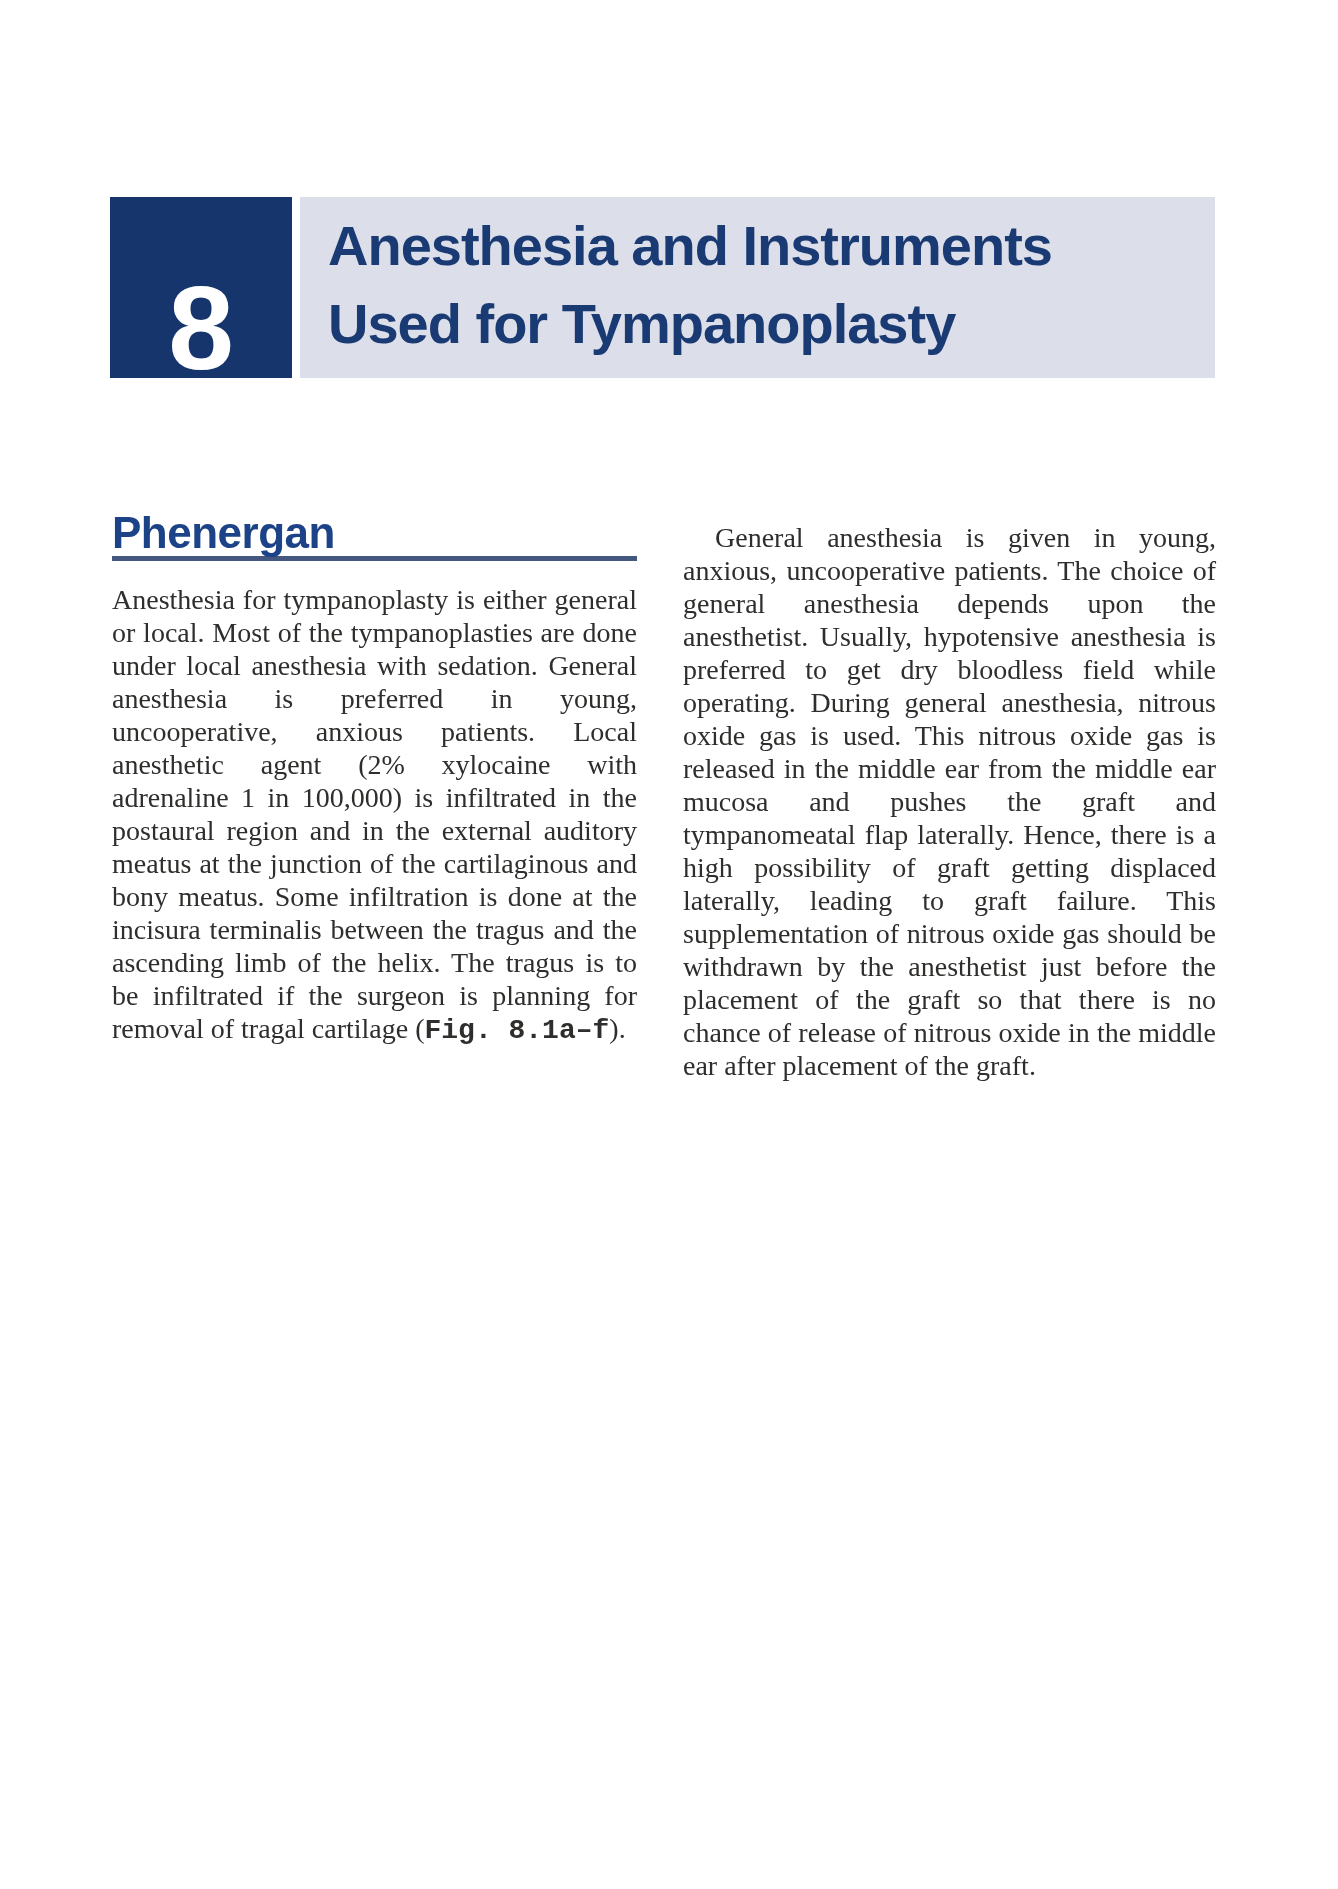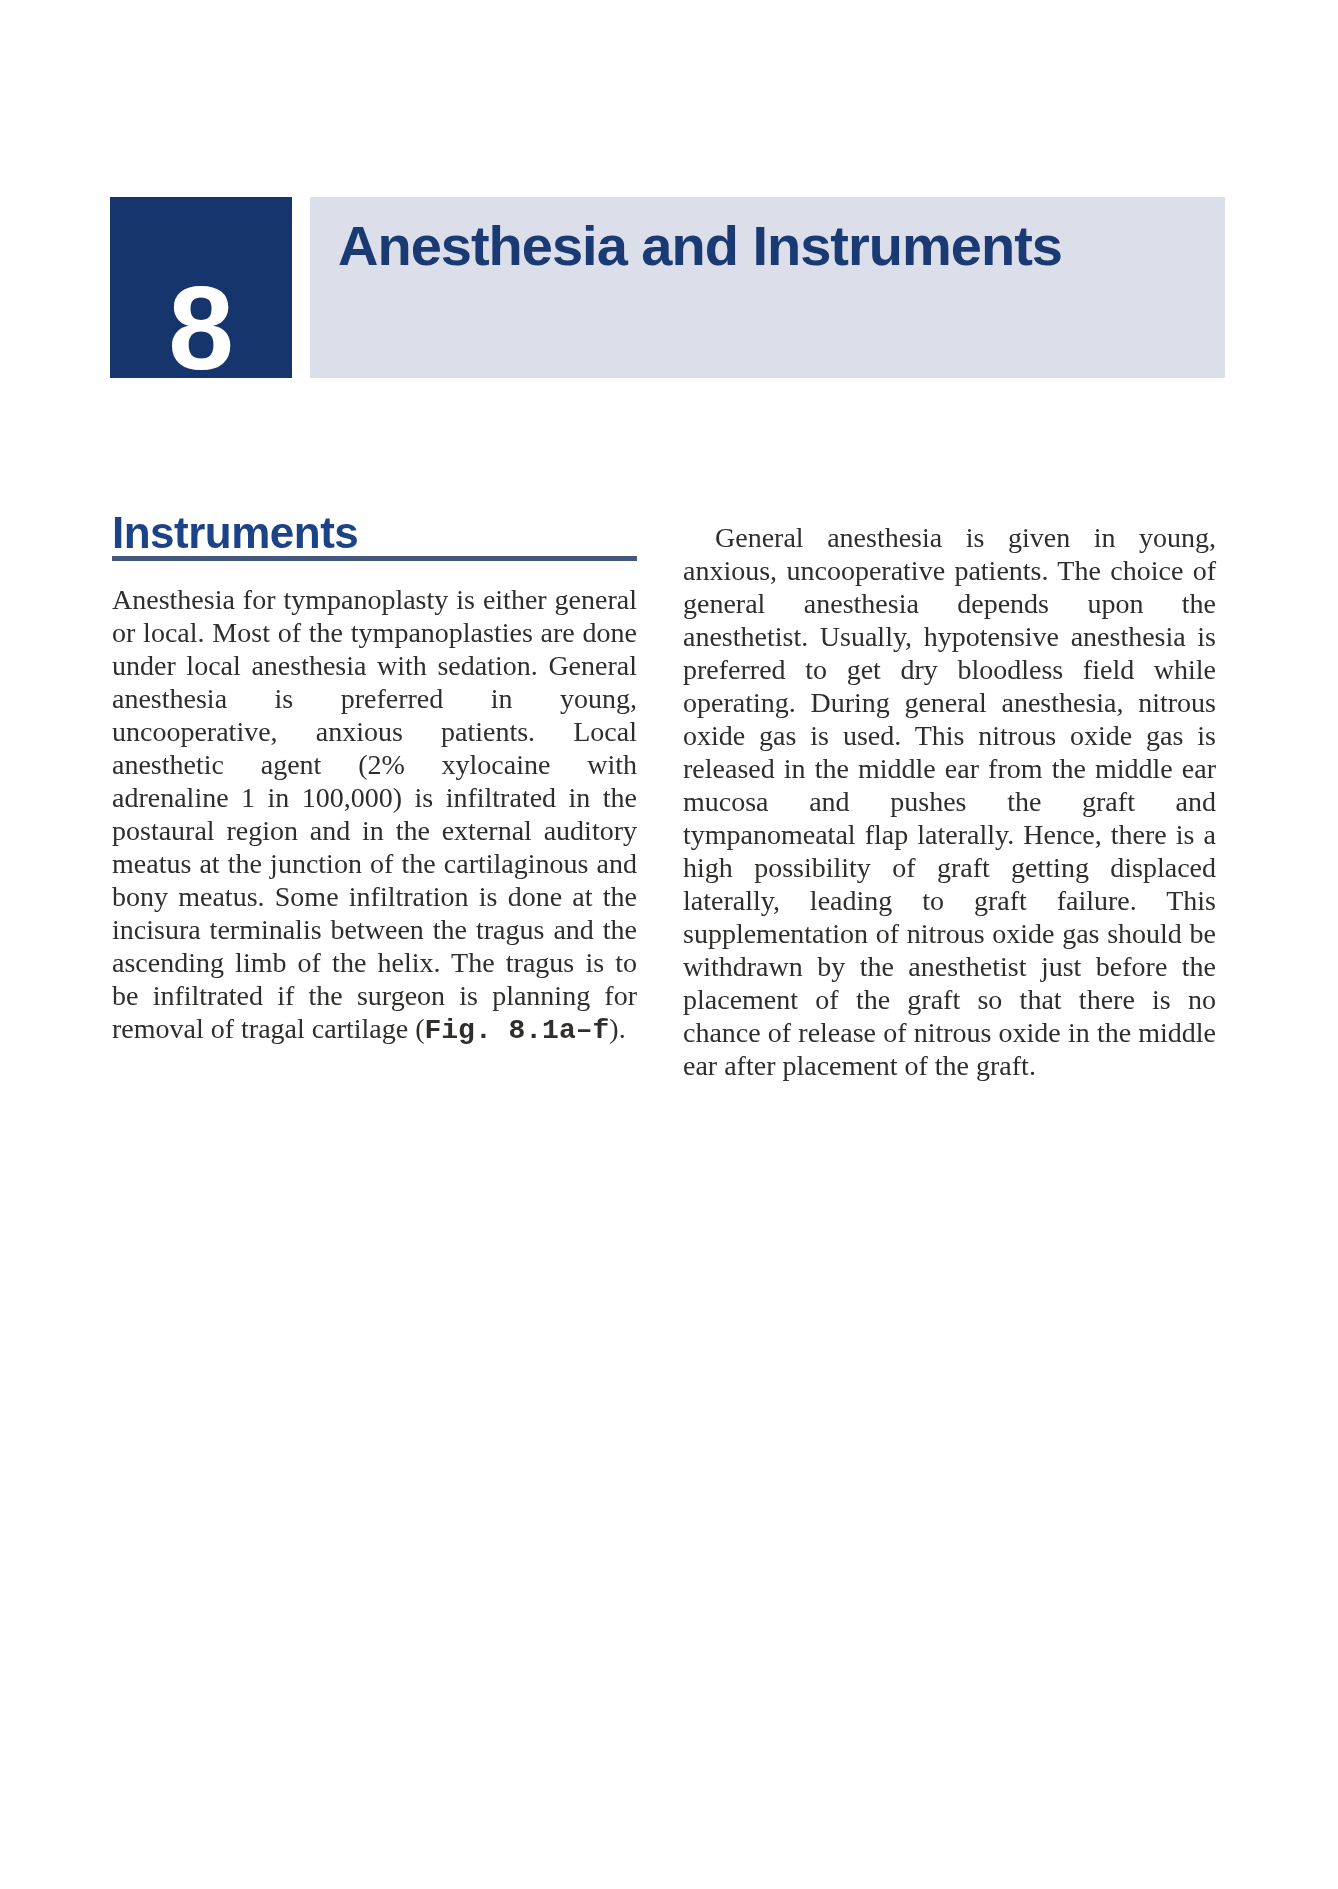--- a/index.html
+++ b/index.html
@@ -38,21 +38,21 @@
   }
   .chapter-num-box .num {
     font-family: "Liberation Sans", sans-serif;
     font-weight: bold;
     font-size: 118px;
     line-height: 0.74;
     color: #ffffff;
   }
   .title-band {
     position: absolute;
-    left: 310px;
+    left: 300px;
     top: 197px;
     width: 915px;
     height: 181px;
     background: var(--band-bg);
     padding: 10px 0 12px 28px;
   }
   .title-band .title-line {
     font-family: "Liberation Sans", sans-serif;
     font-weight: bold;
     font-size: 56px;
@@ -99,26 +99,27 @@
 <body>
 
 <div class="page">
 
   <header>
     <div class="chapter-num-box">
       <span class="num">8</span>
     </div>
     <div class="title-band">
       <div class="title-line">Anesthesia and Instruments</div>
+      <div class="title-line">Used for Tympanoplasty</div>
     </div>
   </header>
 
   <main>
     <section class="col col-left">
-      <h2 class="section-heading">Instruments</h2>
+      <h2 class="section-heading">Phenergan</h2>
       <div class="section-rule"></div>
       <div class="paras">
           <p><span>Anesthesia for tympanoplasty is either general or local. Most of the tympanoplasties are done under local anesthesia with sedation. General anesthesia is preferred in young, uncooperative, anxious patients. Local anesthetic agent (2% xylocaine with adrenaline 1 in 100,000) is infiltrated in the postaural region and in the external auditory meatus at the junction of the cartilaginous and bony meatus. Some infiltration is done at the incisura terminalis between the tragus and the ascending limb of the helix. The tragus is to be infiltrated if the surgeon is planning for removal of tragal cartilage (</span><span class="bold">Fig. 8.1a–f</span><span>).</span></p>
         </div>
     </section>
 
     <section class="col col-right">
       <div class="paras">
           <p class="indent"><span>General anesthesia is given in young, anxious, uncooperative patients. The choice of general anesthesia depends upon the anesthetist. Usually, hypotensive anesthesia is preferred to get dry bloodless field while operating. During general anesthesia, nitrous oxide gas is used. This nitrous oxide gas is released in the middle ear from the middle ear mucosa and pushes the graft and tympanomeatal flap laterally. Hence, there is a high possibility of graft getting displaced laterally, leading to graft failure. This supplementation of nitrous oxide gas should be withdrawn by the anesthetist just before the placement of the graft so that there is no chance of release of nitrous oxide in the middle ear after placement of the graft.</span></p>
         </div>

